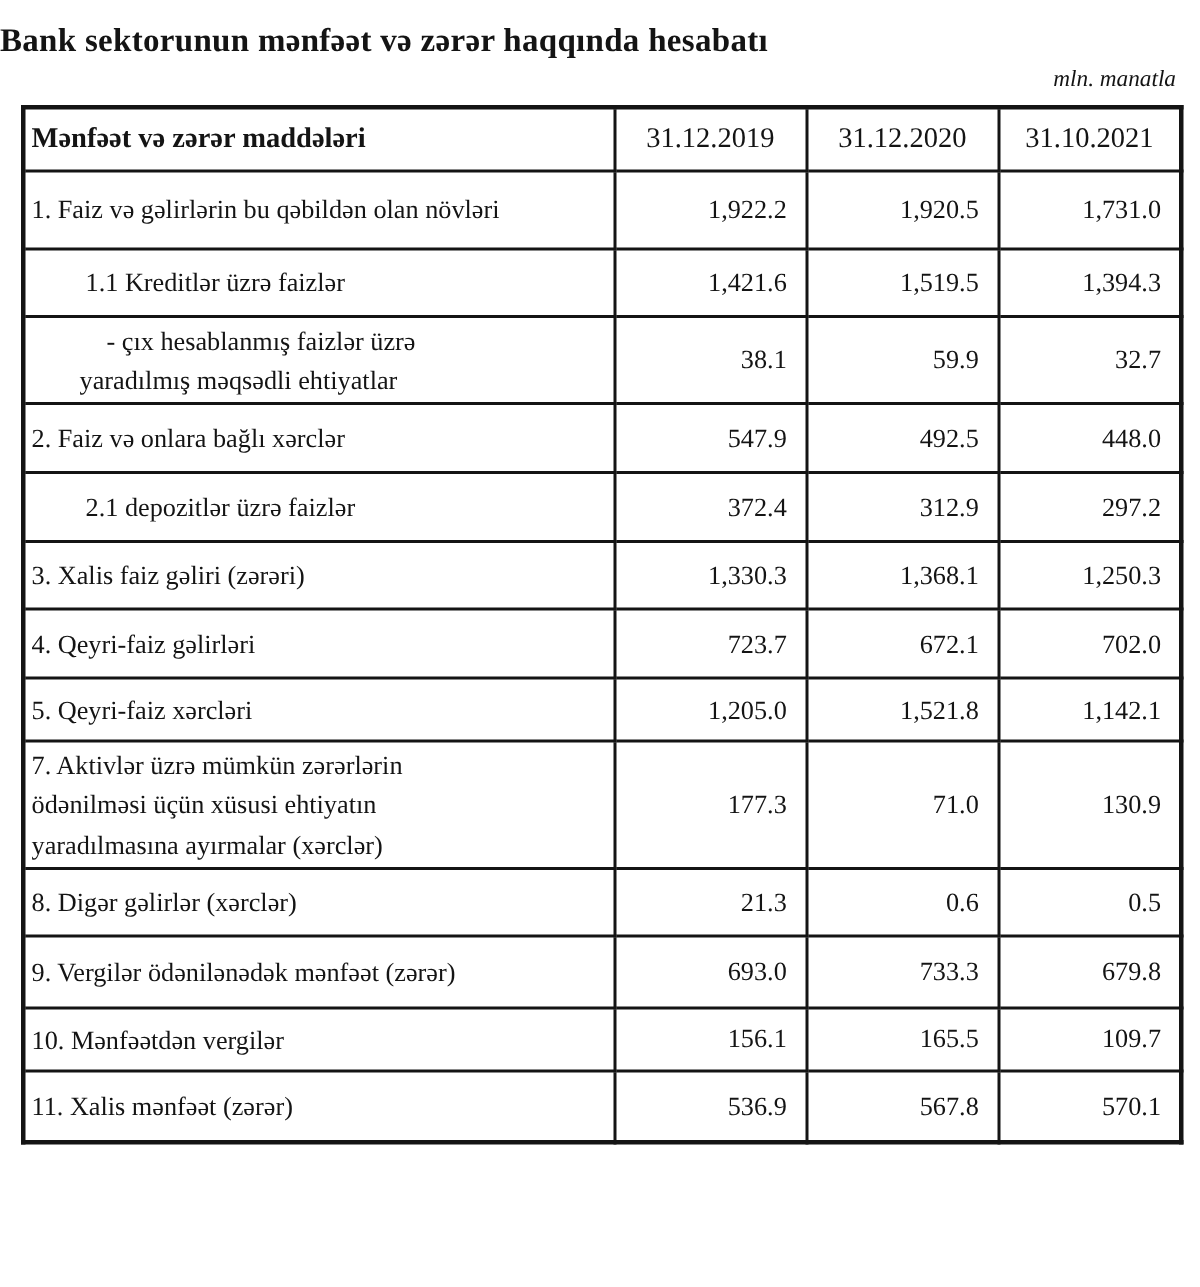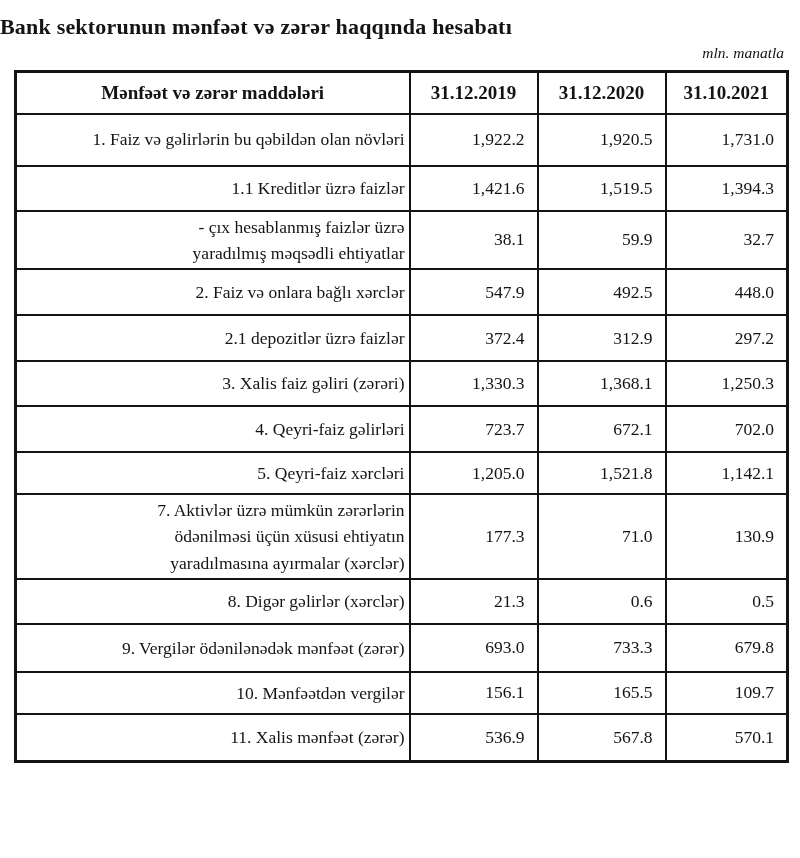--- a/index.html
+++ b/index.html
@@ -35,32 +35,32 @@
     border: 3px solid #141414;
   }
   table.report th, table.report td {
     border: 2px solid #141414;
     vertical-align: middle;
     overflow: hidden;
   }
   th.col-items {
     font-size: 19px;
     font-weight: bold;
+    text-align: left;
+    padding: 2px 4px;
+  }
+  th.col-date {
+    font-size: 19px;
+    font-weight: normal;
     text-align: center;
     padding: 2px 4px;
   }
-  th.col-date {
-    font-size: 19px;
-    font-weight: bold;
-    text-align: center;
-    padding: 2px 4px;
-  }
   td.label {
     font-size: 17.5px;
-    text-align: right;
+    text-align: left;
     padding: 2px 4px 2px 4px;
     white-space: pre-line;
     line-height: 1.5;
   }
   td.num {
     font-size: 17.5px;
     text-align: right;
     padding: 2px 12px 2px 2px;
     line-height: 1.2;
   }

